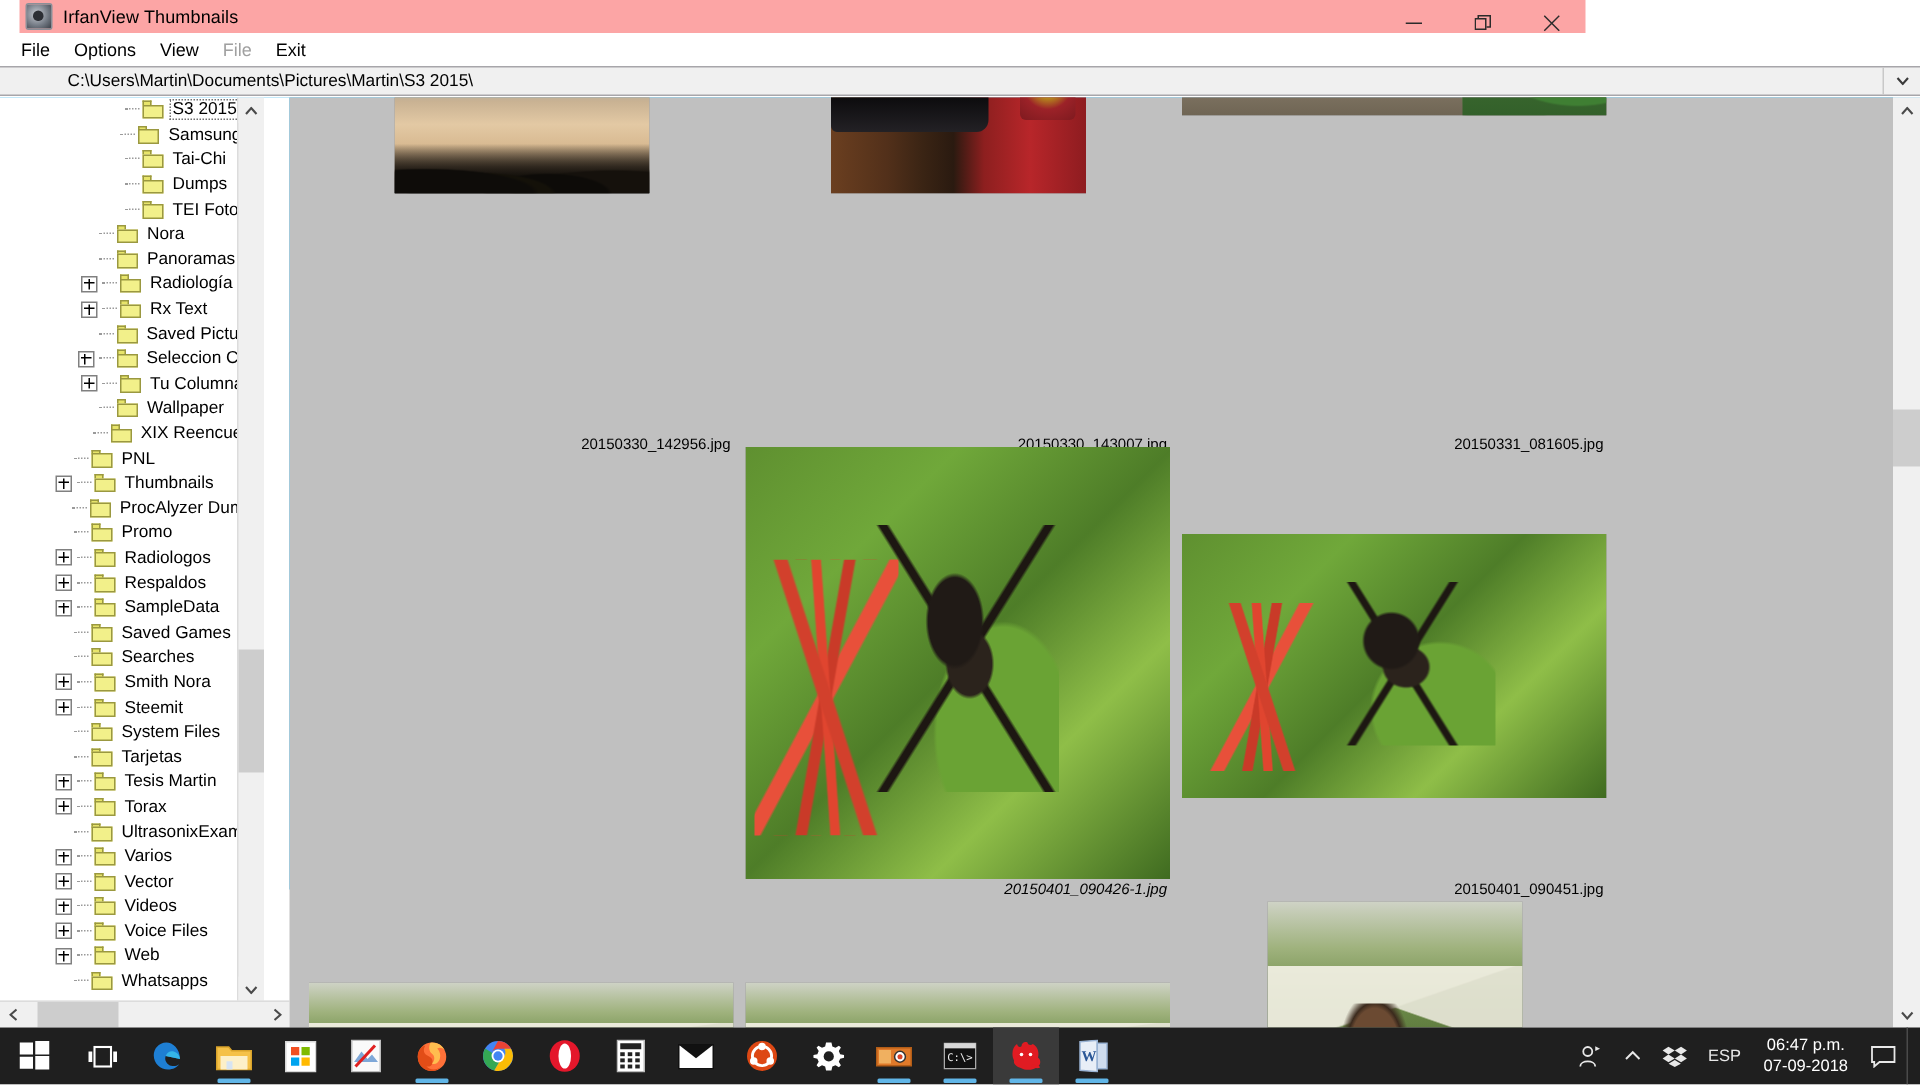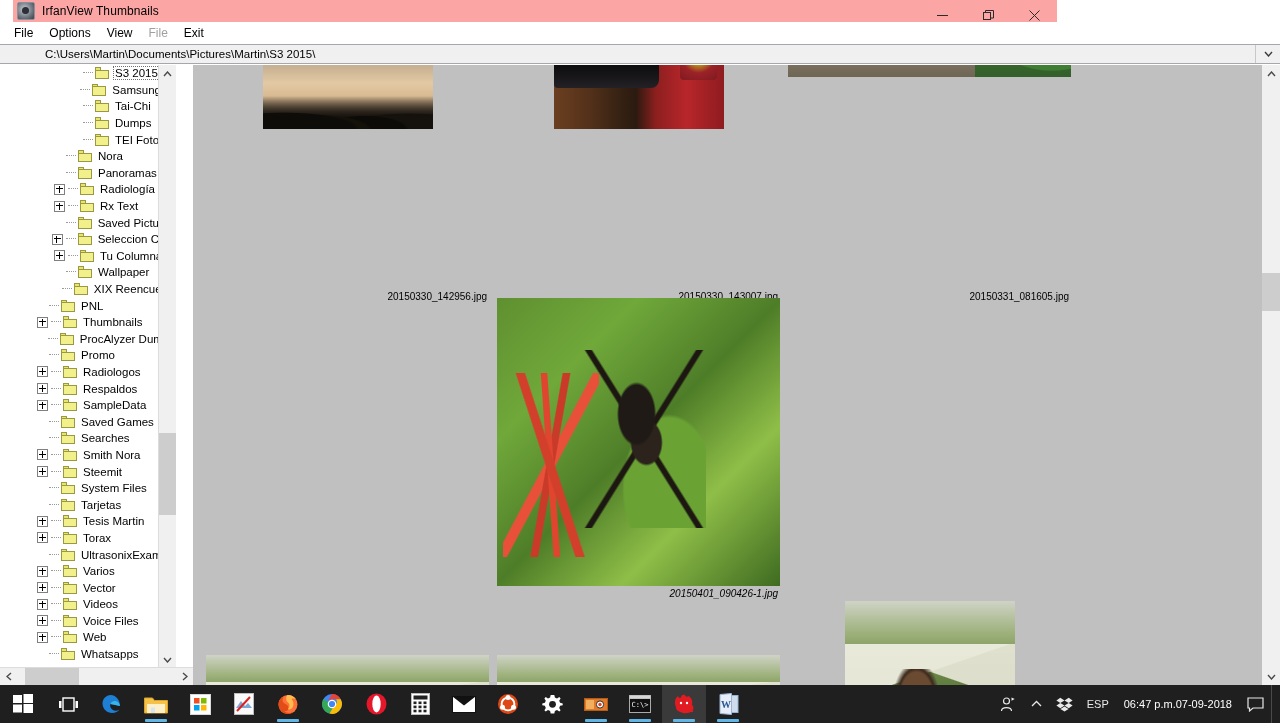--- a/index.html
+++ b/index.html
@@ -342,21 +342,21 @@
   }
   .tray {
     position: absolute; right: 0; top: 0; height: 38px;
     display: flex; align-items: center;
   }
   .tray-item {
     height: 38px; display: flex; align-items: center; justify-content: center;
     padding: 0 7px; color: #e8e8e8; font-size: 11px;
   }
   .tray-clock {
-    display: flex; align-items: center; justify-content: flex-start;
+    display: flex; flex-direction: column; align-items: center; justify-content: flex-start;
     color: #fff; font-size: 11px; line-height: 14px; padding: 0 8px;
   }
   .showdesk { width: 8px; height: 38px; border-left: 1px solid #4a4a4a; }
 </style>
 </head>
 <body>
 
 <div id="app">
 
   <div class="titlebar">
@@ -822,20 +822,28 @@
           </div>
           <div class="tcaption" style="top: 290px;"><span>20150331_081605.jpg</span></div>
         </div>
         <div class="tcell" style="left: 297px; top: 233px; font-style: italic;">
           <div class="tframe">
             <div class="timg" style="width: 283px; height: 288px; left: 0px; top: 0px;">
               <div class="art art-bug"></div>
             </div>
           </div>
           <div class="tcaption" style="top: 290px;"><span>20150401_090426-1.jpg</span></div>
+        </div>
+        <div class="tcell" style="left: 588px; top: 233px;">
+          <div class="tframe">
+            <div class="timg" style="width: 283px; height: 176px; left: 0px; top: 58px;">
+              <div class="art art-bug"></div>
+            </div>
+          </div>
+          <div class="tcaption" style="top: 290px;"><span>20150401_090451.jpg</span></div>
         </div>
         <div class="tcell" style="left: 6px; top: 530px;">
           <div class="tframe">
             <div class="timg" style="width: 283px; height: 90px; left: 0px; top: 60px;">
               <div class="art art-beach"></div>
             </div>
           </div>
         </div>
         <div class="tcell" style="left: 297px; top: 530px;">
           <div class="tframe">

